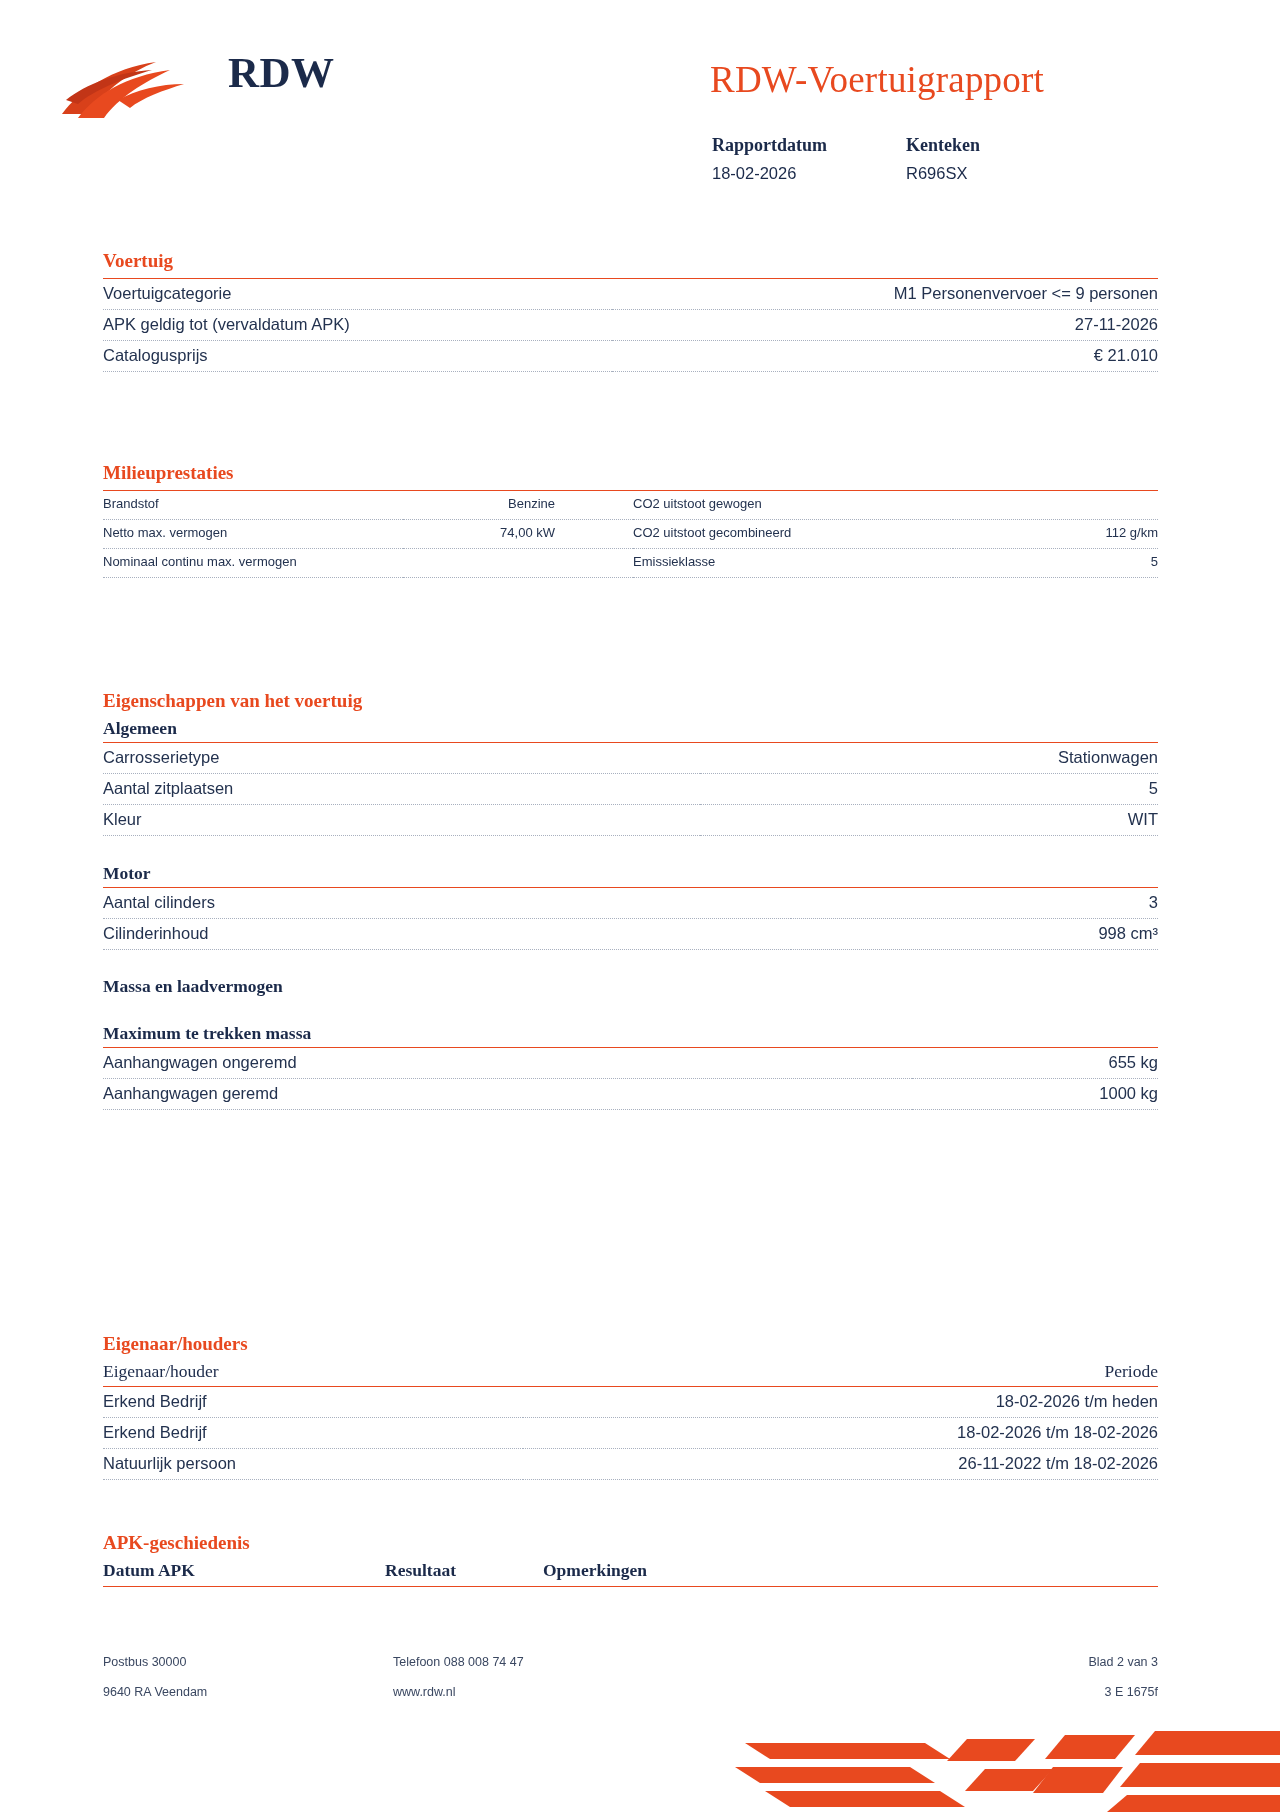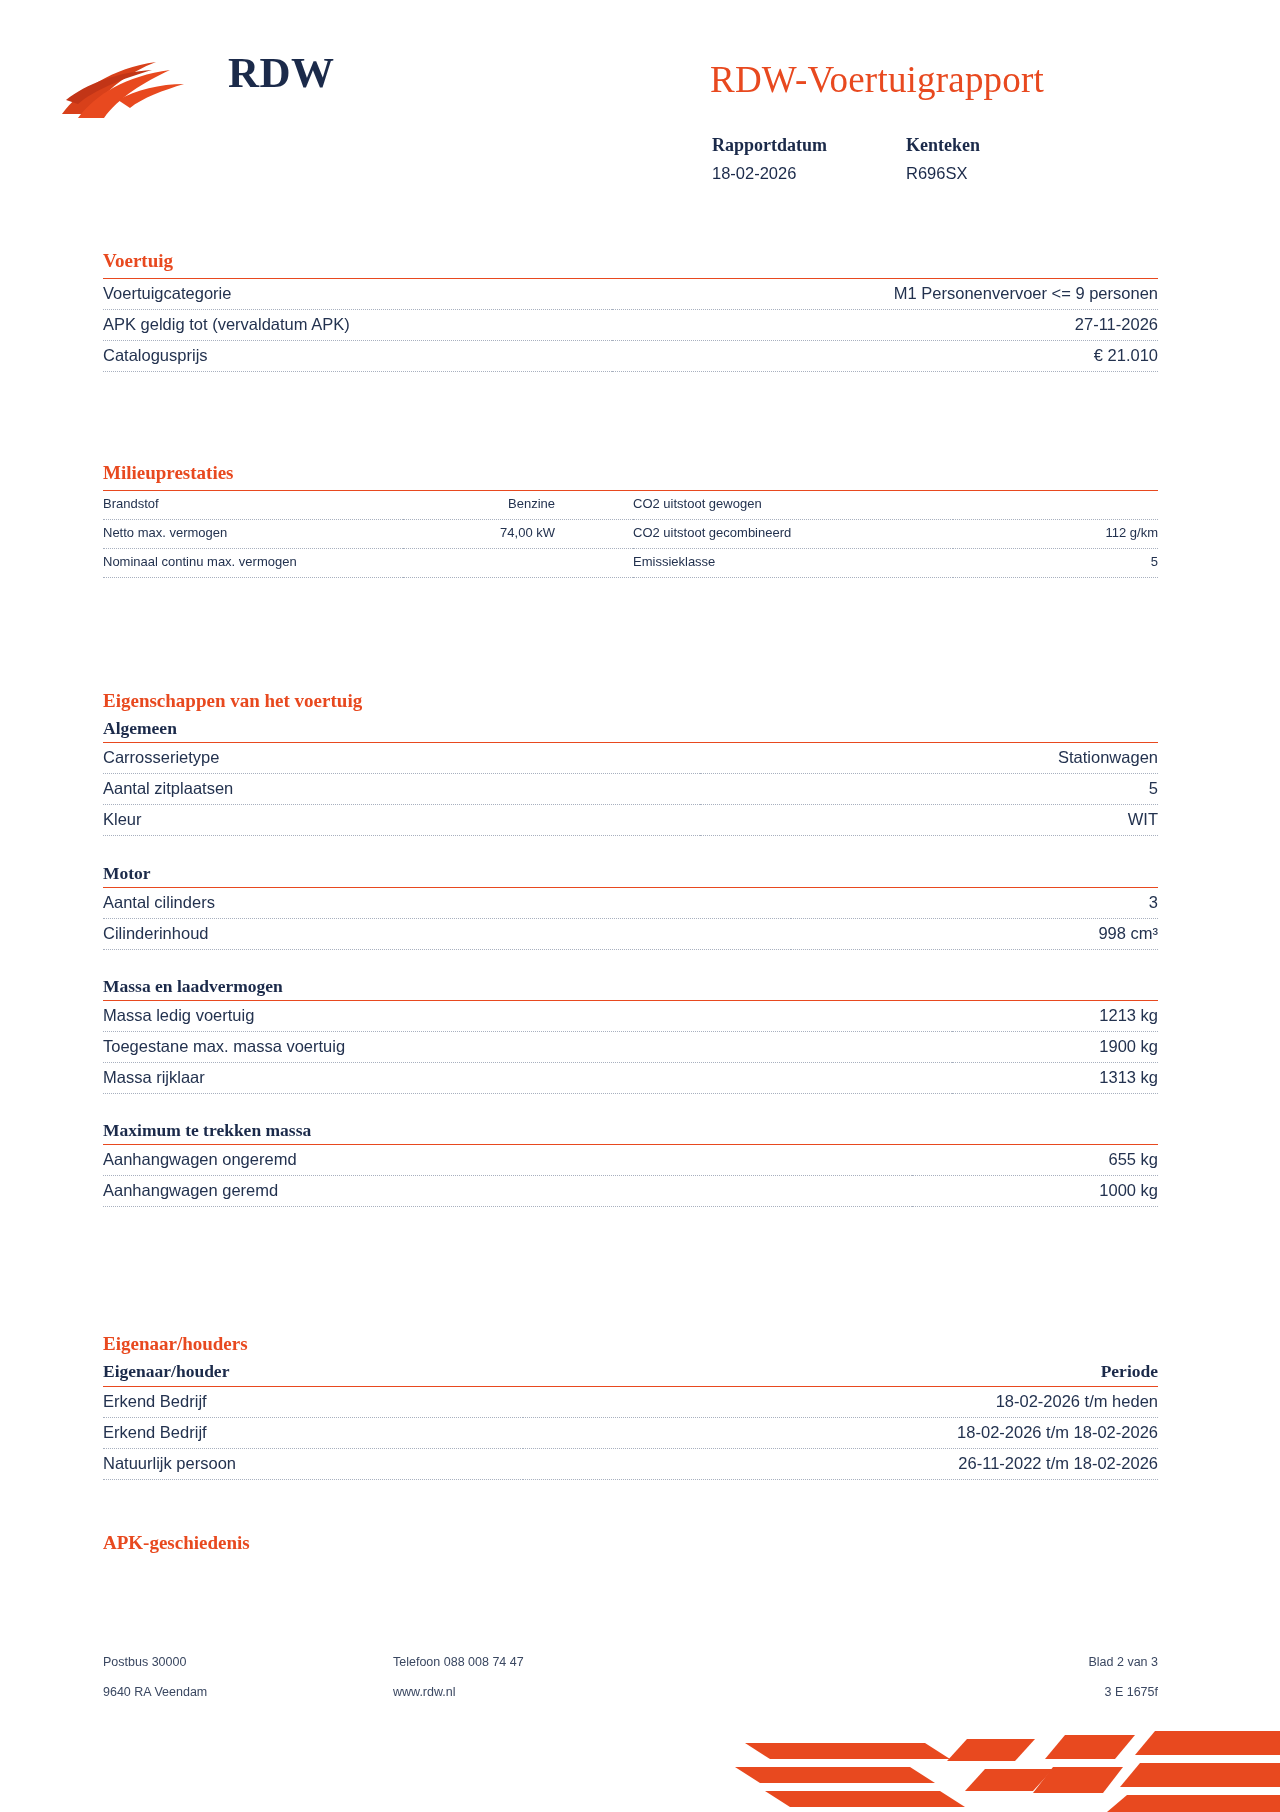--- a/index.html
+++ b/index.html
@@ -121,21 +121,21 @@
   table.quad td.l1 { width: 300px; }
   table.quad td.v1 { width: 230px; text-align: right; padding-right: 78px; }
   table.quad td.l2 { width: 320px; }
   table.quad td.v2 { text-align: right; }
   table.quad tr.first td { border-top: 1.6px solid #e8491f; }
 
   
   table.owners { width: 100%; border-collapse: collapse; }
   table.owners th {
     font-family: "Liberation Serif", serif;
-    font-weight: bold;
+    font-weight: normal;
     font-size: 17.5px;
     color: #1b2a4a;
     text-align: left;
     padding: 0 0 4px 0;
     border-bottom: 1.6px solid #e8491f;
   }
   table.owners th.r { text-align: right; }
   table.owners td {
     font-size: 16.5px;
     color: #23324f;
@@ -288,36 +288,20 @@
         <tr>
           <td>Cilinderinhoud</td>
           <td class="val">998 cm³</td>
         </tr>
       </tbody>
         </table>
     </div>
 
     <div style="margin-top:26px;">
       <div class="sub-title">Massa en laadvermogen</div>
-      <table class="kv">
-        <tbody>
-            <tr class="first">
-          <td>Massa ledig voertuig</td>
-          <td class="val">1213 kg</td>
-        </tr>
-        <tr>
-          <td>Toegestane max. massa voertuig</td>
-          <td class="val">1900 kg</td>
-        </tr>
-        <tr>
-          <td>Massa rijklaar</td>
-          <td class="val">1313 kg</td>
-        </tr>
-      </tbody>
-        </table>
     </div>
 
     <div style="margin-top:26px;">
       <div class="sub-title">Maximum te trekken massa</div>
       <table class="kv">
         <tbody>
             <tr class="first">
           <td>Aanhangwagen ongeremd</td>
           <td class="val">655 kg</td>
         </tr>
@@ -349,20 +333,29 @@
       <tr>
         <td>Natuurlijk persoon</td>
         <td class="r">26-11-2022 t/m 18-02-2026</td>
       </tr>
     </tbody>
       </table>
   </div>
 
   <div class="section" style="top:1532px;">
     <div class="sec-title">APK-geschiedenis</div>
+    <table class="apk">
+      <tbody>
+          <tr>
+        <th style="width:282px;">Datum APK</th>
+        <th style="width:158px;">Resultaat</th>
+        <th>Opmerkingen</th>
+      </tr>
+    </tbody>
+      </table>
   </div>
 
   <div class="footer">
     <div class="row">
       <div class="f-c1">Postbus 30000</div>
       <div class="f-c2">Telefoon 088 008 74 47</div>
       <div class="f-c3">Blad 2 van 3</div>
     </div>
     <div class="row">
       <div class="f-c1">9640 RA Veendam</div>

